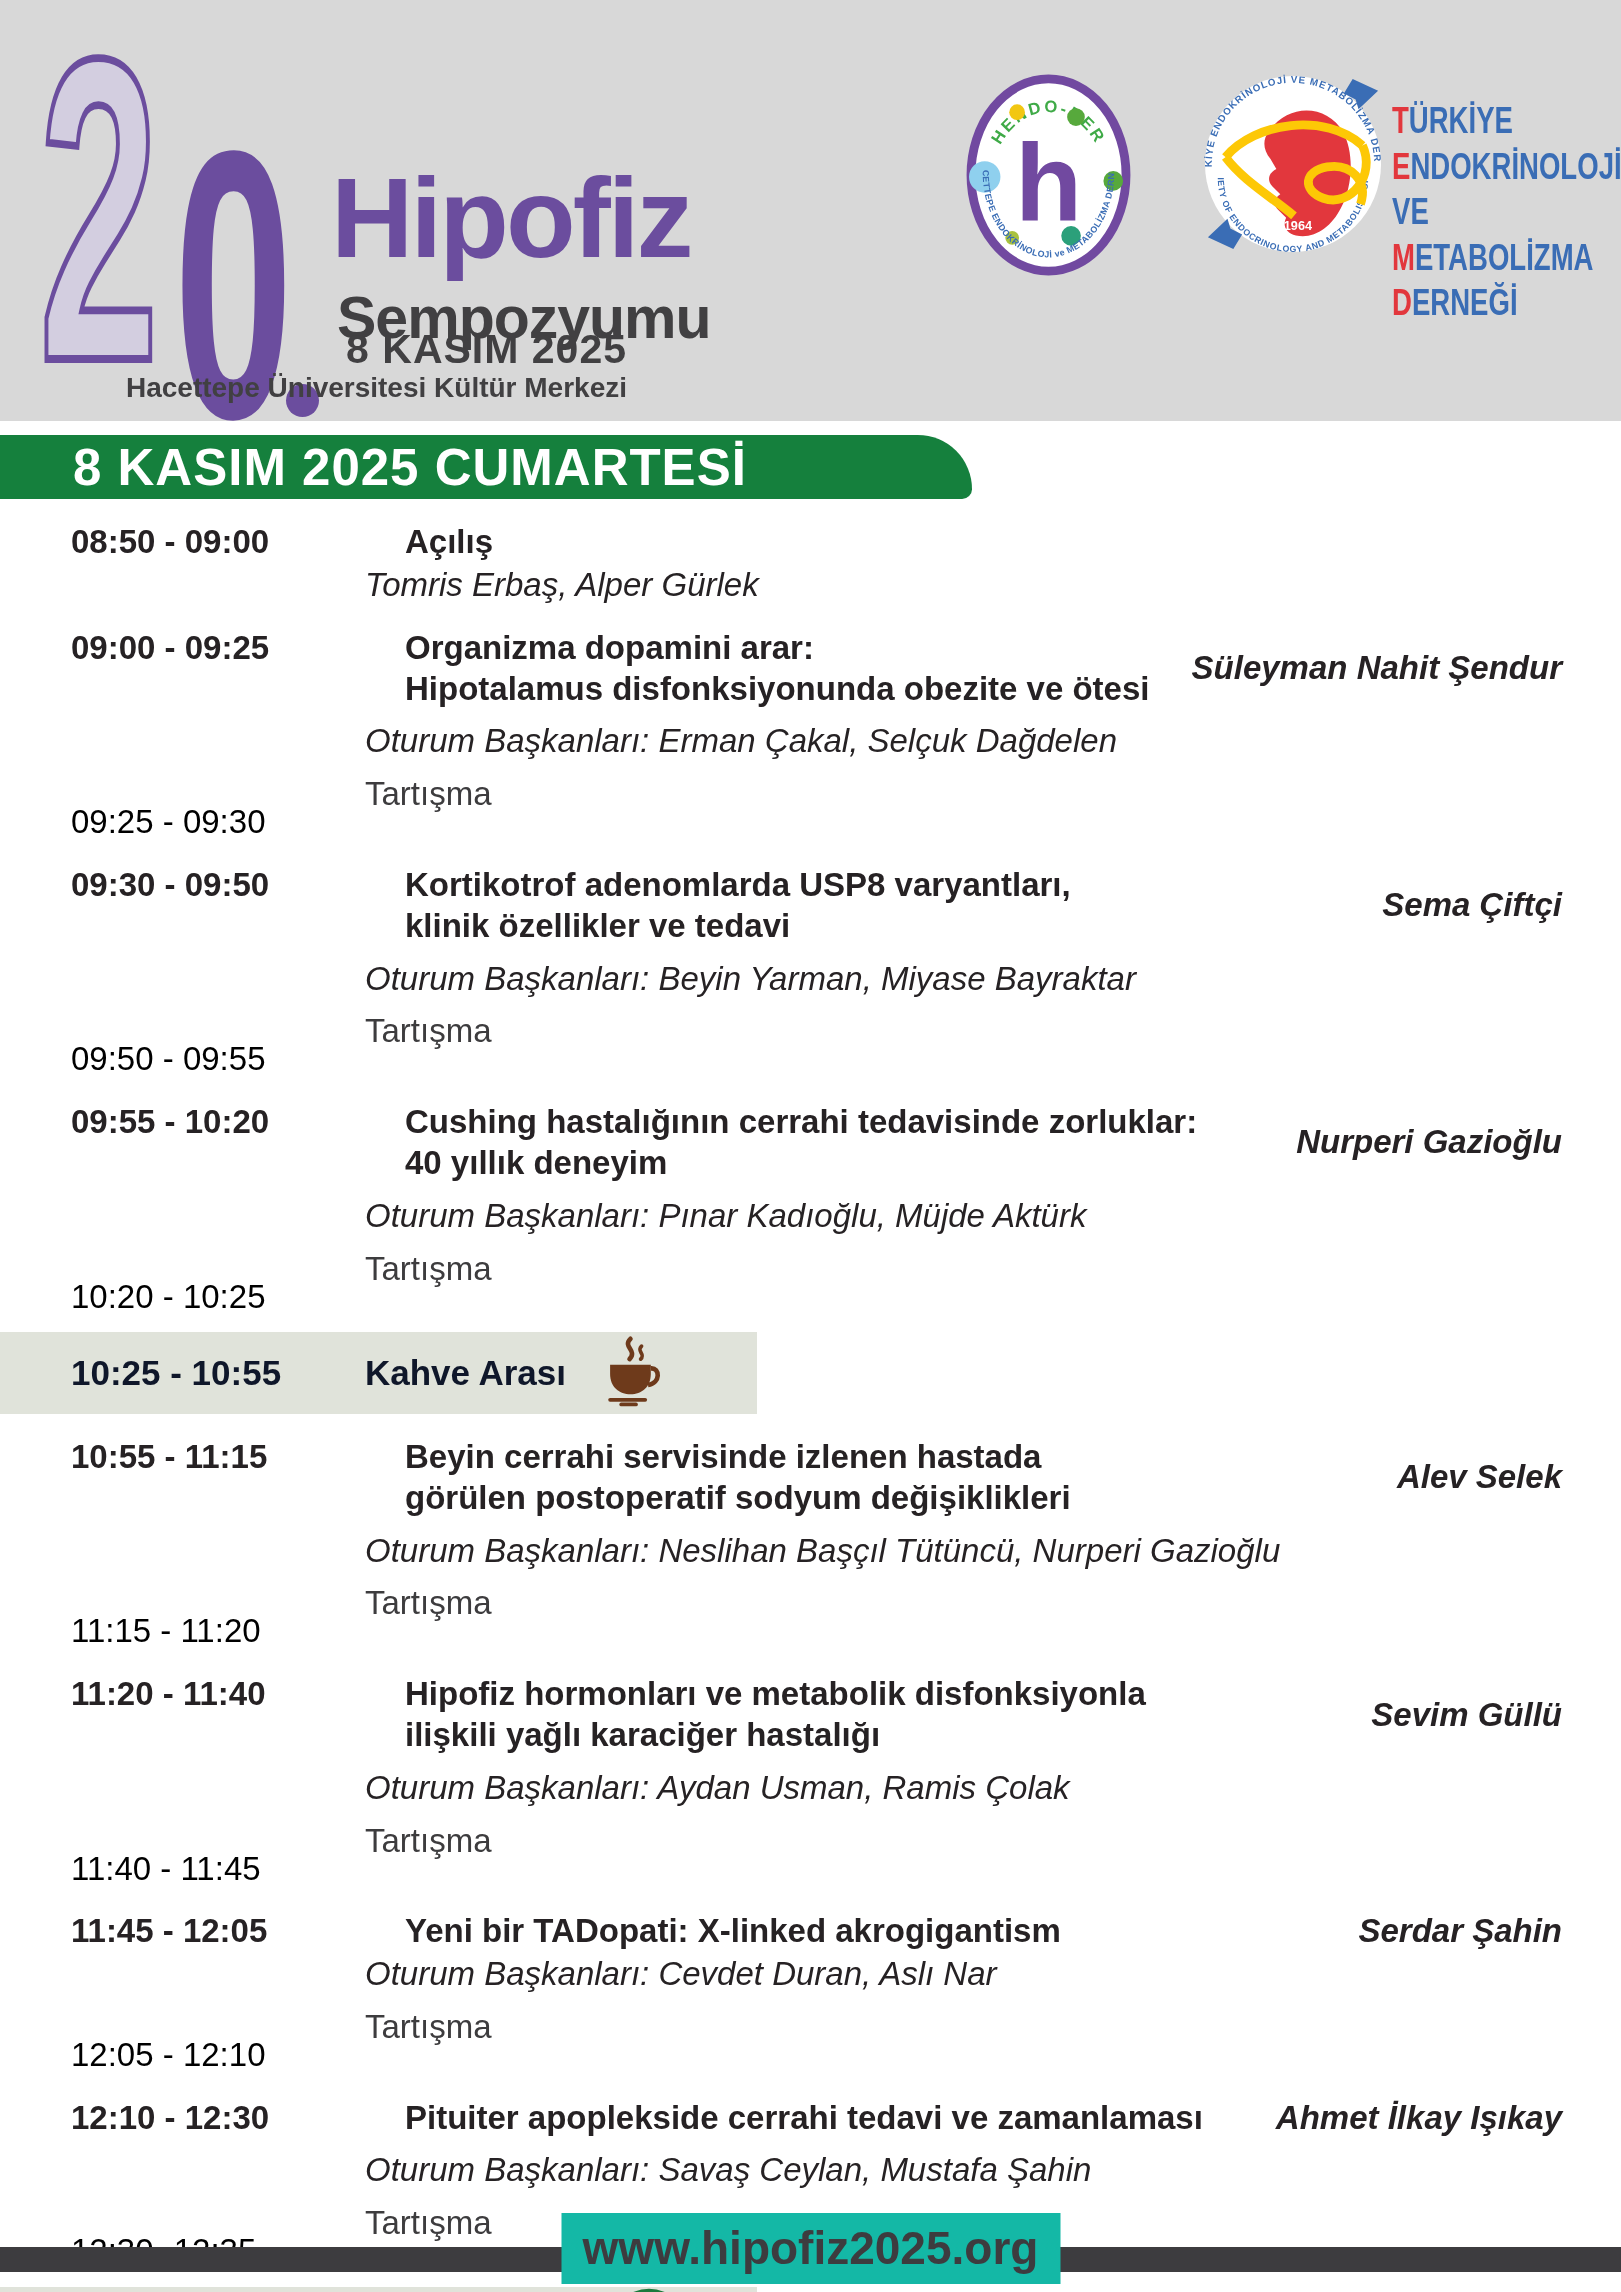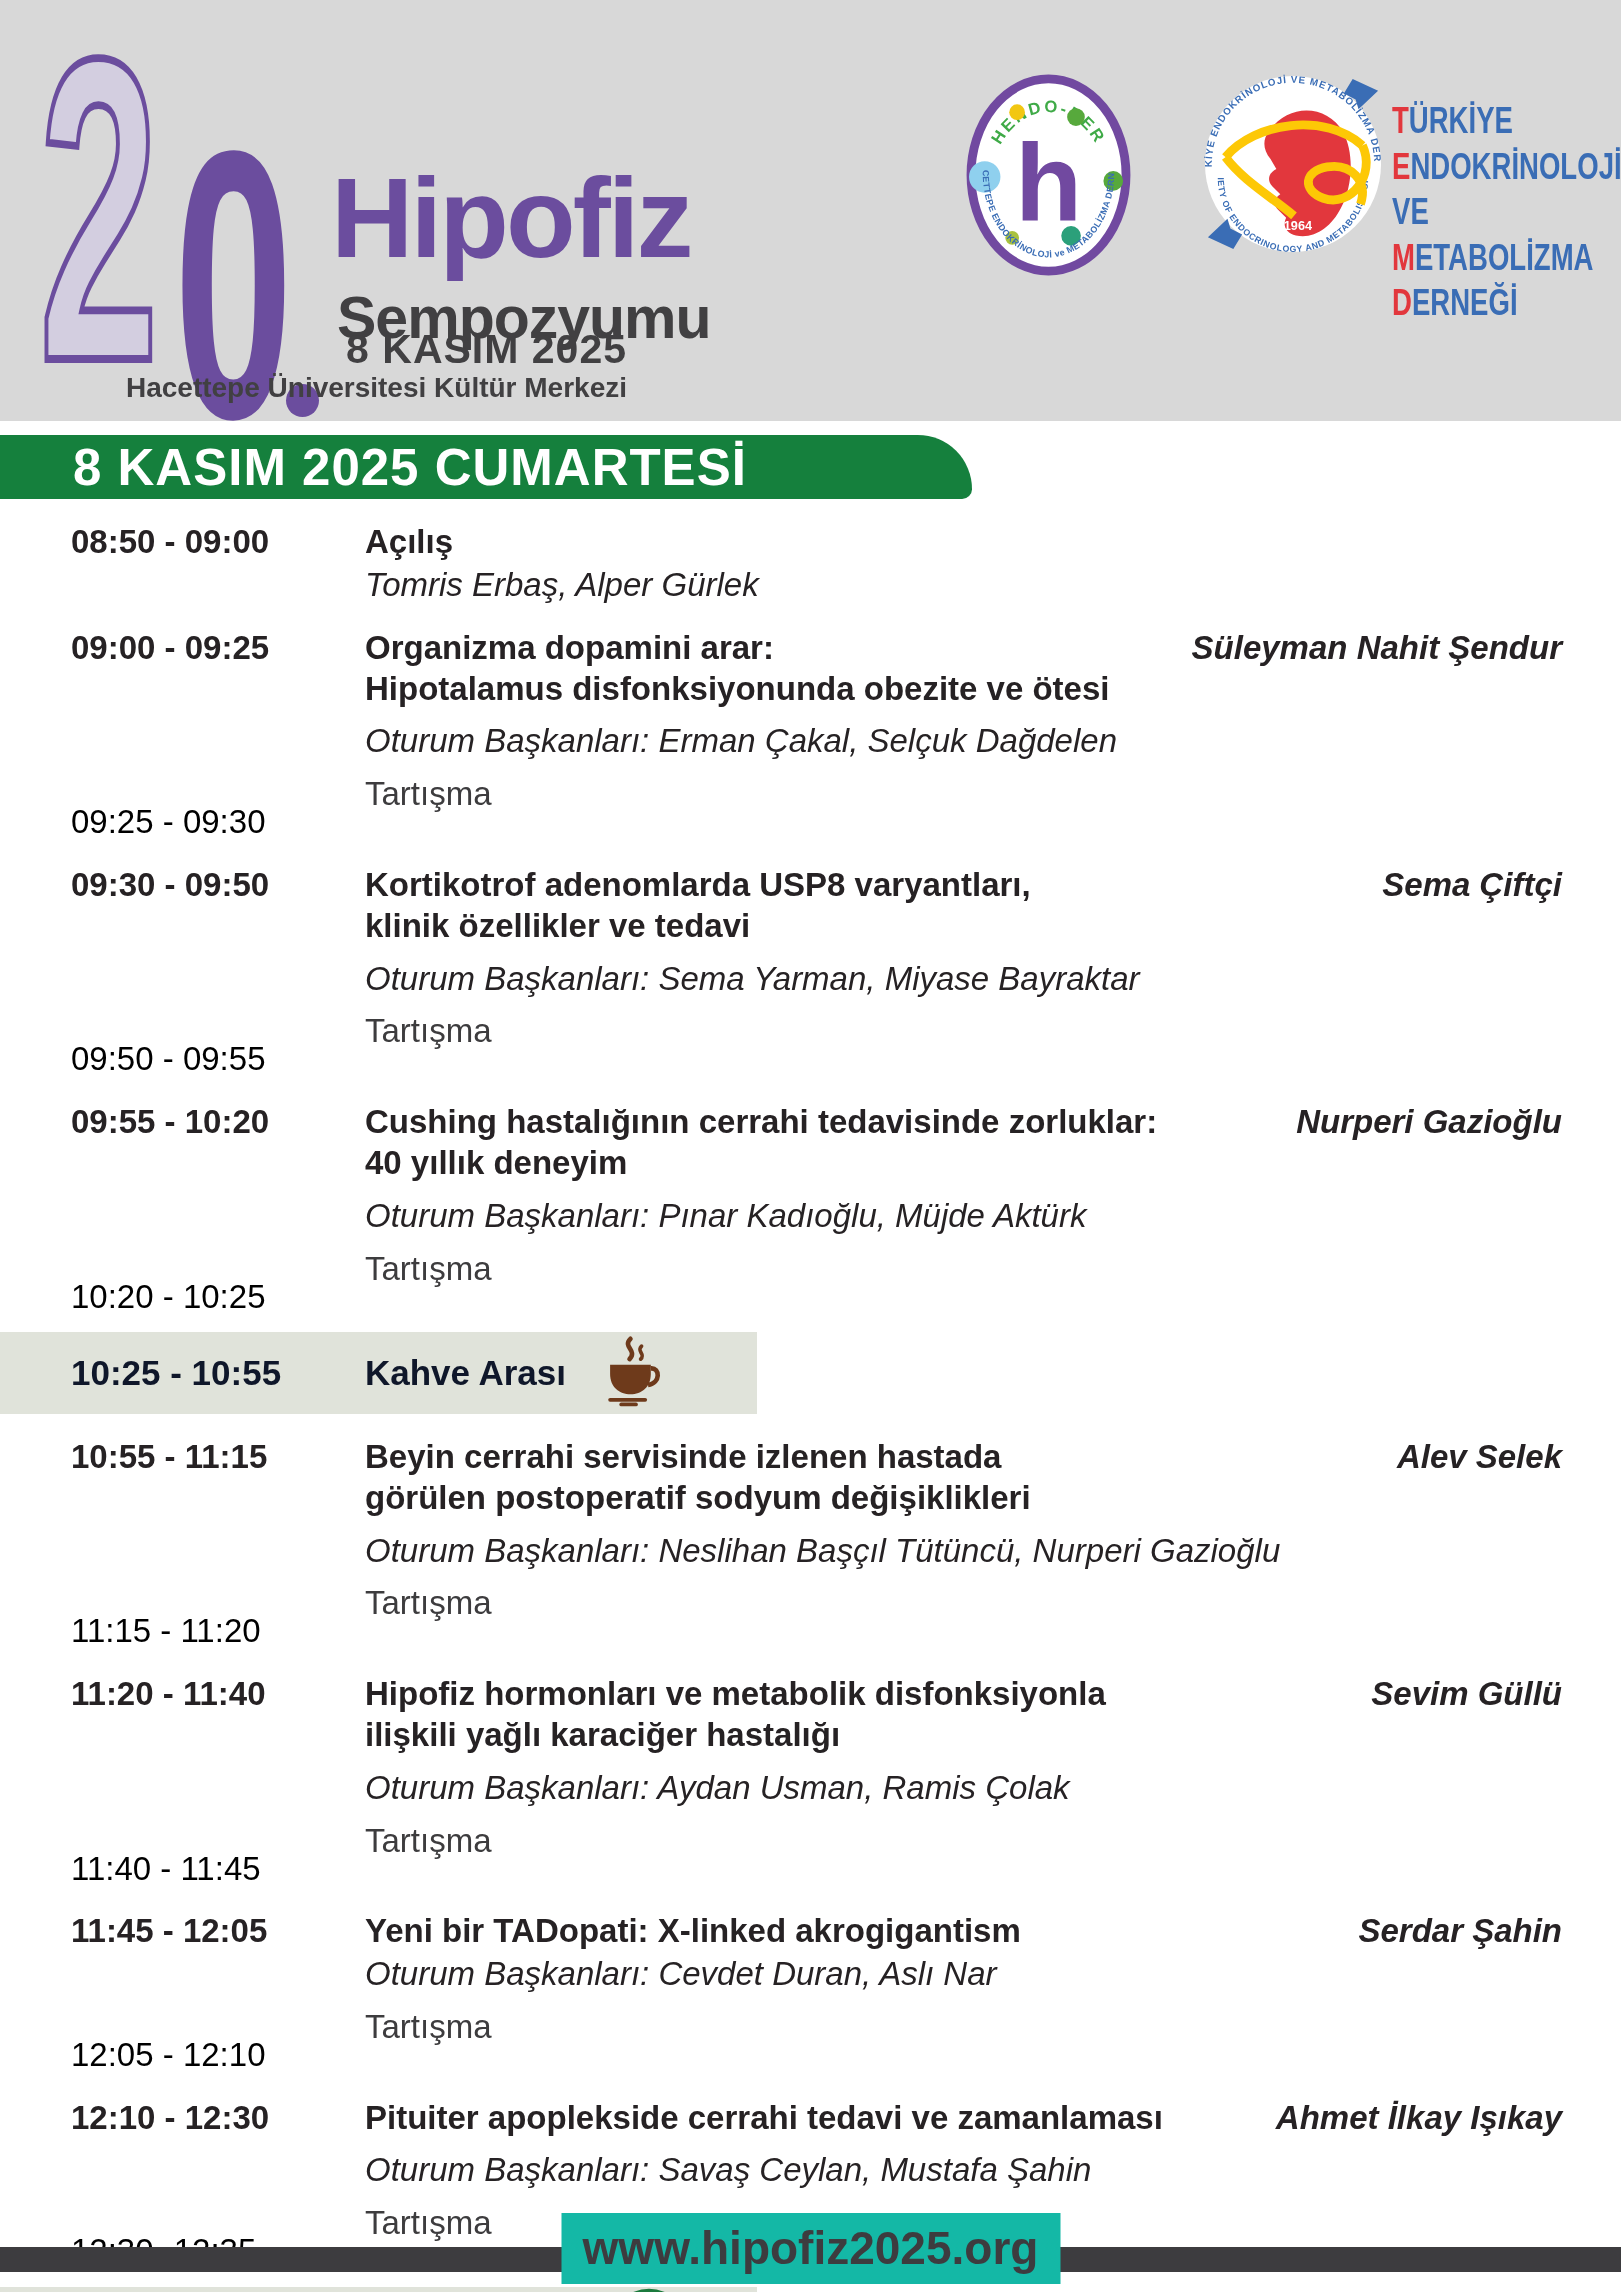--- a/index.html
+++ b/index.html
@@ -35,21 +35,21 @@
 
   
   .schedule{position:absolute;left:0;top:521px;width:100%;}
   .row{display:grid;grid-template-columns:294px 1fr;padding:0 59px 0 71px;font-size:33px;}
   .row.session{margin-top:21.6px;}
   .row.session:first-child{margin-top:0;}
   .time{font-weight:bold;line-height:41px;color:#262224;}
   .row.discussion{margin-top:11.8px;}
   .row.discussion .time{font-weight:normal;color:#000000;margin-top:28px;}
   .disc-label{line-height:41px;color:#3d3c3e;}
-  .title-row{display:flex;align-items:flex-start;}
+  .title-row{display:flex;align-items:center;margin-left:40px;}
   .title{font-weight:bold;line-height:41px;white-space:pre-line;flex:1;color:#262224;}
   .speaker{font-weight:bold;font-style:italic;line-height:41px;white-space:nowrap;margin-left:23.5px;color:#262224;}
   .chairs{font-style:italic;line-height:41px;margin-top:11.8px;white-space:pre-line;color:#262224;}
   .chairs.tight{margin-top:2px;}
   .break{margin-top:15.7px;height:82px;width:757px;background:#e0e3da;display:flex;align-items:center;
       font-size:35px;font-weight:bold;}
   .break .bk-time{margin-left:71px;width:294px;}
   .break .bk-icon{margin-left:33px;display:flex;align-items:center;}
   .break.coffee .bk-time,.break.coffee .bk-label{color:#0f172a;}
   .break.lunch .bk-time,.break.lunch .bk-label{color:#1b7a3d;}
@@ -158,21 +158,21 @@
         <div class="disc-label">Tartışma</div>
       </div>
       <div class="row session">
         <div class="time">09:30 - 09:50</div>
         <div class="main">
           <div class="title-row">
             <div class="title">Kortikotrof adenomlarda USP8 varyantları,
 klinik özellikler ve tedavi</div>
             <div class="speaker">Sema Çiftçi</div>
           </div>
-          <div class="chairs">Oturum Başkanları: Sema Yarman,  Miyase Bayraktar</div>
+          <div class="chairs">Oturum Başkanları: Beyin Yarman,  Miyase Bayraktar</div>
         </div>
       </div>
       <div class="row discussion">
         <div class="time">09:50 - 09:55</div>
         <div class="disc-label">Tartışma</div>
       </div>
       <div class="row session">
         <div class="time">09:55 - 10:20</div>
         <div class="main">
           <div class="title-row">

